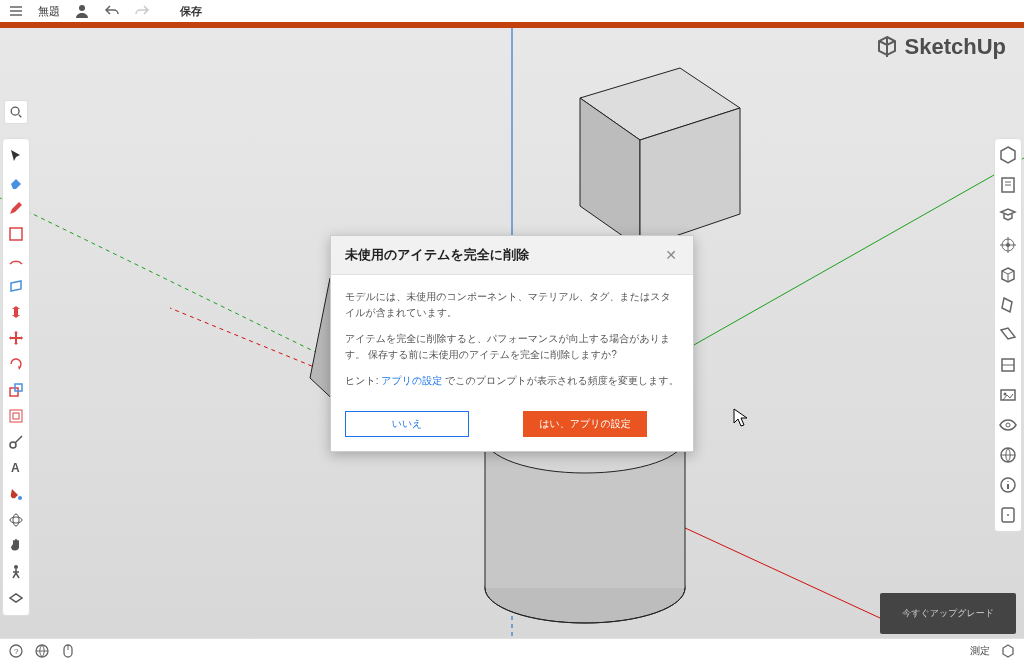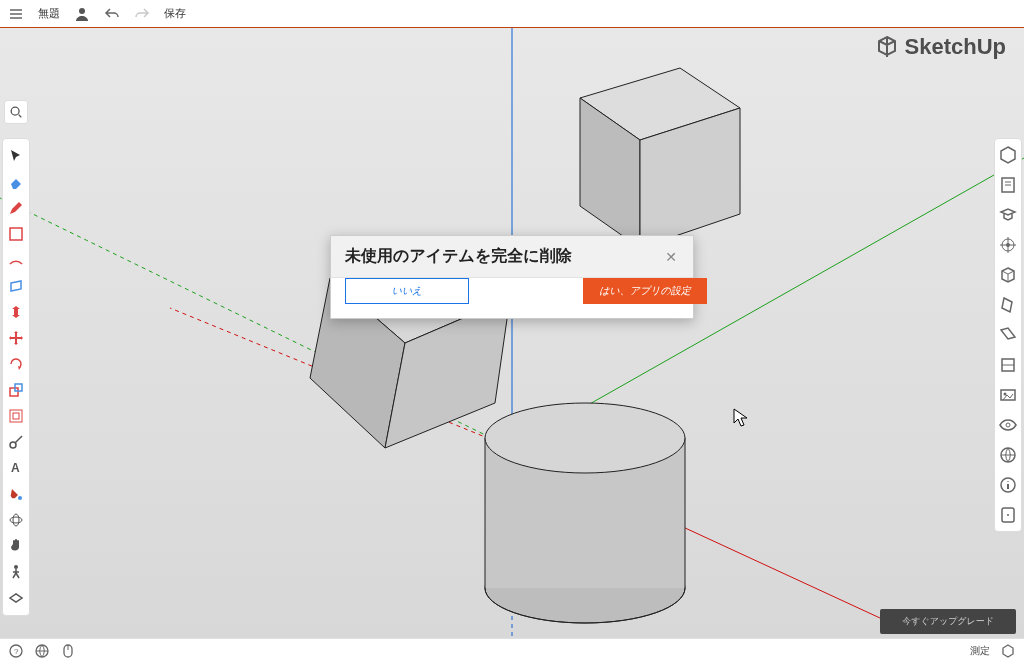--- a/index.html
+++ b/index.html
@@ -1,42 +1,42 @@
 <!DOCTYPE html>
 <html><head>
 <meta charset="utf-8">
 <style>
 * { margin: 0; padding: 0; box-sizing: border-box; font-family: -apple-system, BlinkMacSystemFont, "Segoe UI", Helvetica, Arial, sans-serif; }
 html, body { width: 1024px; height: 662px; overflow: hidden; background: #f5f5f5; position: relative; }
-.topbar { position: absolute; top: 0; left: 0; right: 0; height: 28px; background: #fff; display: flex; align-items: center; gap: 14px; padding: 0 8px; border-bottom: 1px solid #c2410c; font-size: 11px; color: #333; }
+.topbar { position: absolute; top: 0; left: 0; right: 0; height: 28px; background: #fff; display: flex; align-items: center; gap: 14px; padding: 0 8px; border-bottom: 6px solid #c2410c; font-size: 11px; color: #333; }
 .topbar .icon { width: 16px; height: 16px; display: flex; align-items: center; justify-content: center; color: #666; }
-.topbar .save { font-weight: 400; }
+.topbar .save { font-weight: 700; margin-left: 16px; }
 .viewport { position: absolute; top: 28px; left: 0; right: 0; bottom: 24px; background: linear-gradient(#e8e8e8, #d8d8d8); overflow: hidden; }
 .viewport svg { width: 100%; height: 100%; }
 .brand { position: absolute; top: 6px; right: 18px; display: flex; align-items: center; gap: 6px; font-size: 22px; font-weight: 600; color: #333; opacity: 0.85; }
 .brand svg { width: 24px; height: 24px; }
 .left-tools { position: absolute; top: 96px; left: 2px; width: 28px; background: #fff; border: 1px solid #ddd; border-radius: 4px; display: flex; flex-direction: column; align-items: center; padding: 4px 0; gap: 0; z-index: 5; }
 .left-search { position: absolute; top: 100px; left: 4px; width: 24px; height: 24px; display:flex; align-items:center; justify-content:center; background:#fff; border:1px solid #ddd; border-radius:3px; z-index:5;}
 .tool { width: 24px; height: 24px; display: flex; align-items: center; justify-content: center; margin: 1px 0; }
 .tool svg { width: 16px; height: 16px; }
 .right-tools { position: absolute; top: 138px; right: 2px; width: 28px; background: #fff; border: 1px solid #ddd; border-radius: 4px; display: flex; flex-direction: column; align-items: center; padding: 6px 0; gap: 10px; z-index: 5; }
 .right-tools .ricon { width: 20px; height: 20px; display:flex; align-items:center; justify-content:center; color:#666; }
 .modal-backdrop { position: absolute; inset: 0; background: rgba(0,0,0,0.0); display: flex; align-items: flex-start; justify-content: center; padding-top: 235px; z-index: 20; }
 .modal { width: 364px; background: #fff; border: 1px solid #ccc; box-shadow: 0 3px 12px rgba(0,0,0,0.25); }
 .modal-head { display: flex; align-items: center; justify-content: space-between; padding: 10px 14px; background: #f1f1f1; border-bottom: 1px solid #e2e2e2; }
-.modal-title { font-size: 16px; font-weight: 700; color: #222; }
+.modal-title { font-size: 13px; font-weight: 700; color: #222; }
 .modal-close { color: #888; font-size: 14px; width: 16px; height: 16px; display:flex; align-items:center; justify-content:center; }
 .modal-body { padding: 14px 14px 12px 14px; font-size: 10px; line-height: 1.6; color: #555; }
 .modal-body p { margin-bottom: 10px; }
 .modal-body a { color: #1a73e8; text-decoration: none; }
-.modal-buttons { display: flex; gap: 114px; padding: 0 14px 14px 14px; font-style: italic; }
+.modal-buttons { display: flex; gap: 54px; padding: 0 14px 14px 14px; }
 .btn { flex: 0 0 auto; width: 124px; height: 26px; display: flex; align-items: center; justify-content: center; font-size: 10px; cursor: pointer; }
 .btn-no { border: 1px solid #1a73e8; color: #1a73e8; background: #fff; }
 .btn-yes { background: #e95420; color: #fff; border: none; }
-.upgrade { position: absolute; right: 8px; bottom: 28px; background: #444; color: #ccc; font-size: 9px; padding: 6px 22px; border-radius: 2px; z-index: 10; }
+.upgrade { position: absolute; right: 8px; bottom: 28px; background: #444; color: #ccc; font-size: 9px; padding: 14px 22px; border-radius: 2px; z-index: 10; }
 .statusbar { position: absolute; left: 0; right: 0; bottom: 0; height: 24px; background: #fff; border-top: 1px solid #e0e0e0; display: flex; align-items: center; padding: 0 8px; font-size: 10px; color: #444; gap: 10px; }
 .statusbar .spacer { flex: 1; }
 .statusbar .sicon { width: 16px; height: 16px; display:flex; align-items:center; justify-content:center; color:#666; }
 .cursor { position: absolute; left: 733px; top: 408px; z-index: 30; pointer-events: none; }
 </style>
 </head>
 <body>
 
 <div class="topbar">
   <div class="icon">
@@ -291,20 +291,27 @@
       </svg>
     </div>
 </div>
 
 <div class="modal-backdrop">
   <div class="modal">
     <div class="modal-head">
       <div class="modal-title">未使用のアイテムを完全に削除</div>
       <div class="modal-close">✕</div>
     </div>
+    <div class="modal-body">
+      <p>モデルには、未使用のコンポーネント、マテリアル、タグ、またはスタイルが含まれています。</p>
+      <p>アイテムを完全に削除すると、パフォーマンスが向上する場合があります。 保存する前に未使用のアイテムを完全に削除しますか?</p>
+      <p>
+        <span>ヒント: </span><a href="#">アプリの設定</a><span> でこのプロンプトが表示される頻度を変更します。</span>
+      </p>
+    </div>
     <div class="modal-buttons">
       <div class="btn btn-no">いいえ</div>
       <div class="btn btn-yes">はい、アプリの設定</div>
     </div>
   </div>
 </div>
 
 <svg class="cursor" width="16" height="20" viewBox="0 0 16 20">
   <path d="M1 1l0 14 4-4 3 7 3-1-3-7h6z" fill="#fff" stroke="#000" stroke-width="1"></path>
 </svg>

